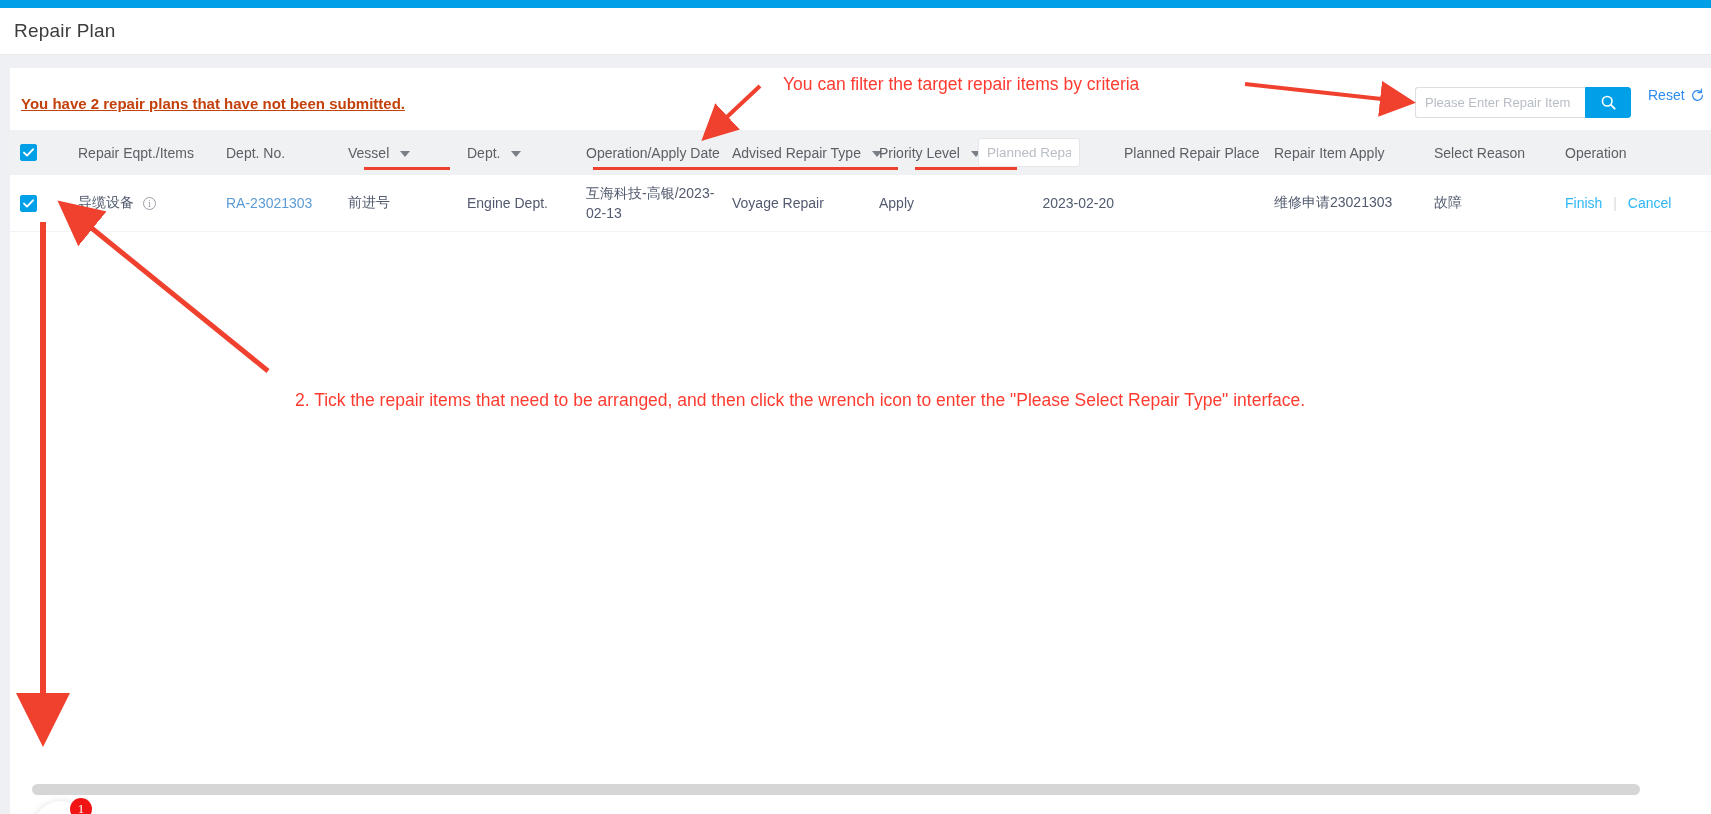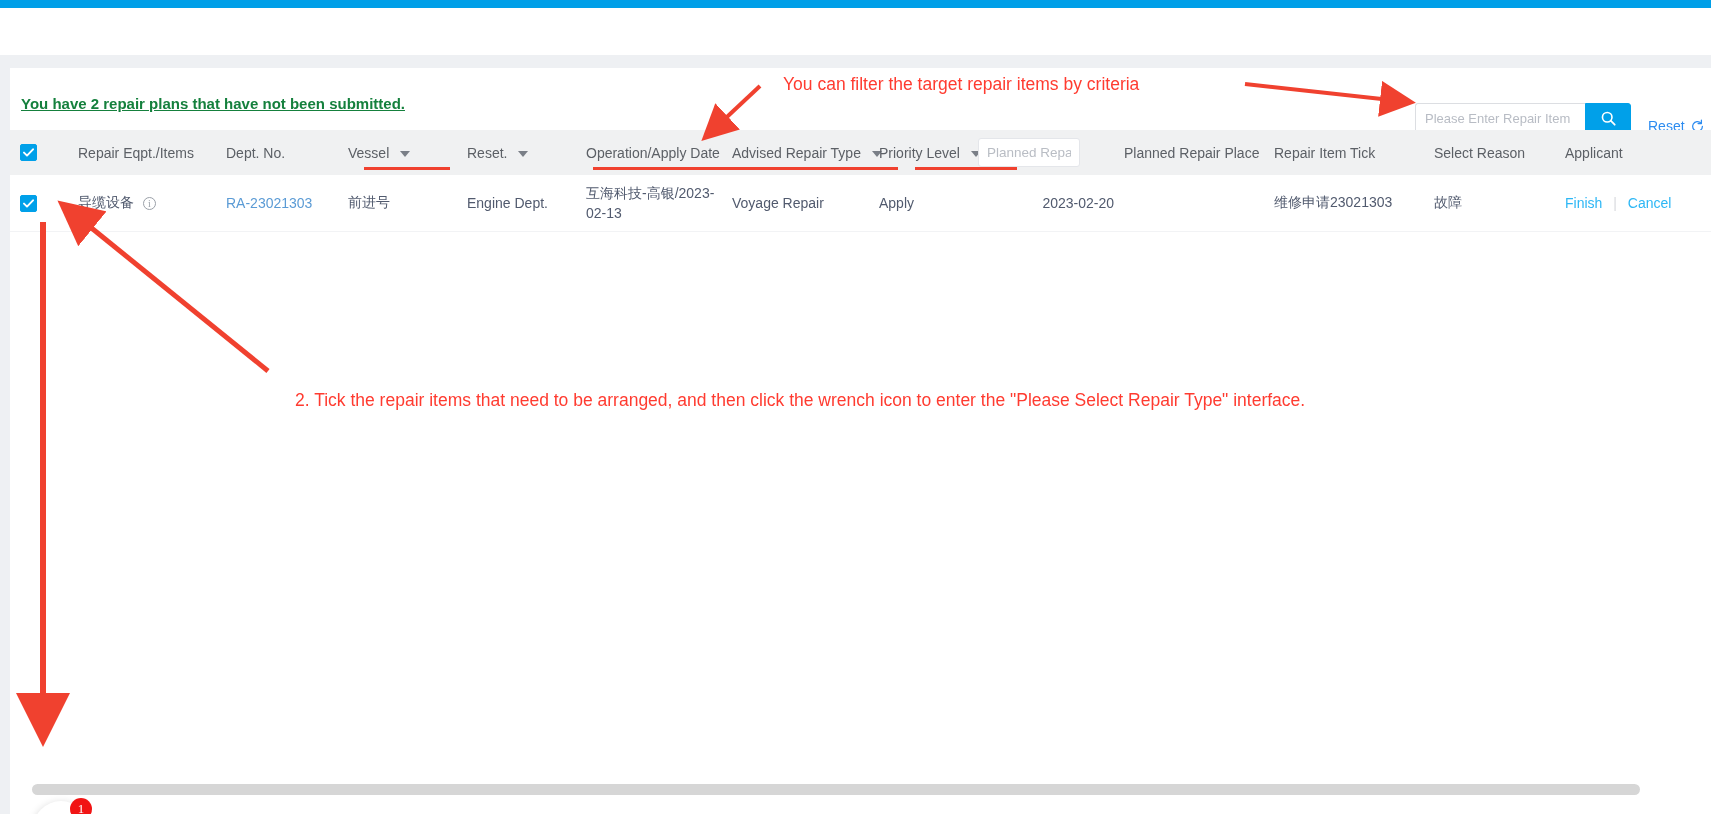--- a/index.html
+++ b/index.html
@@ -51,29 +51,29 @@
   .content {
     position: absolute; top: 68px; left: 10px;
     width: 1701px; height: 746px;
     background: #ffffff;
   }
 
   
   .warn-line {
     position: absolute; top: 27px; left: 11px;
     font-size: 15px; font-weight: bold;
-    color: #15803d;
+    color: #c2410c;
     text-decoration: underline;
     white-space: nowrap;
   }
 
   
   .search-area {
-    position: absolute; top: 35px; left: 1405px;
-    display: flex; align-items: flex-end;
+    position: absolute; top: 19px; left: 1405px;
+    display: flex; align-items: flex-start;
   }
   .search-input {
     width: 170px; height: 31px;
     border: 1px solid #dcdee2;
     border-right: none;
     border-radius: 3px 0 0 3px;
     padding: 0 9px;
     font-size: 13px;
     color: #515a6e;
     outline: none;
@@ -240,20 +240,23 @@
     background:#f0412f;
   }
 </style>
 </head>
 <body>
 
 <div id="root">
 
   <div class="top-strip"></div>
 
+  <div class="title-bar">
+    <div class="page-title">Repair Plan</div>
+  </div>
 
   <div class="grey-band"></div>
   <div class="left-rail"></div>
 
   <div class="content">
 
     <div class="warn-line">You have 2 repair plans that have not been submitted.</div>
 
     <div class="search-area">
       <input class="search-input" type="text" placeholder="Please Enter Repair Item" style="">
@@ -302,48 +305,48 @@
               <span>Repair Eqpt./Items</span>
             </th>
             <th>
               <span>Dept. No.</span>
             </th>
             <th>
               <span>Vessel</span>
               <span class="caret"></span>
             </th>
             <th>
-              <span>Reset.</span>
+              <span>Dept.</span>
               <span class="caret"></span>
             </th>
             <th>
               <span>Operation/Apply Date</span>
             </th>
             <th>
               <span>Advised Repair Type</span>
               <span class="caret"></span>
             </th>
             <th>
               <span>Priority Level</span>
               <span class="caret"></span>
             </th>
             <th style="padding-left:6px;">
               <input class="hdr-input" type="text" placeholder="Planned Repair Date" style="">
             </th>
             <th>
               <span>Planned Repair Place</span>
             </th>
             <th>
-              <span>Repair Item Tick</span>
+              <span>Repair Item Apply</span>
             </th>
             <th>
               <span>Select Reason</span>
             </th>
             <th class="op-col">
-              <span>Applicant</span>
+              <span>Operation</span>
             </th>
           </tr>
         </thead>
         <tbody>
           <tr>
             <td>
               <span class="ck">
                 <svg width="11" height="9" viewBox="0 0 11 9">
                   <polyline points="1,4.6 4,7.6 10,1.3" fill="none" stroke="#fff" stroke-width="1.9" stroke-linecap="round" stroke-linejoin="round"></polyline>
                 </svg>

